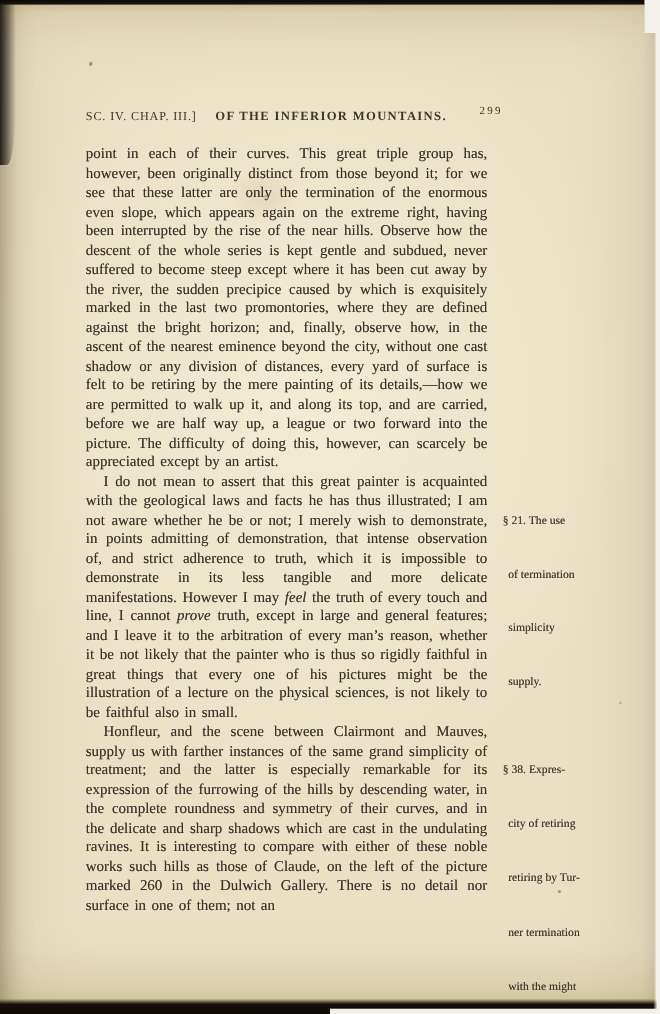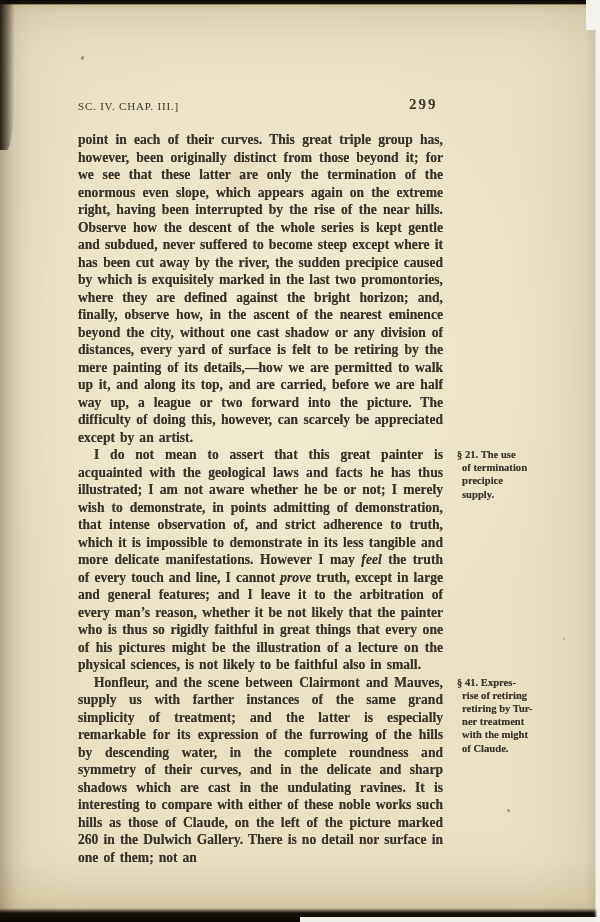--- a/index.html
+++ b/index.html
@@ -65,73 +65,74 @@
   .runhead { position:absolute; left:0; top:99px; width:596px; height:16px; color:#3c352b; }
   .runhead .rh-left {
     position:absolute; left:78px; top:1px;
     font-size:11px; letter-spacing:0.8px; white-space:nowrap;
   }
   .runhead .rh-center {
     position:absolute; left:301px; top:1px; transform:translateX(-50%);
     font-size:11.5px; letter-spacing:1.2px; white-space:nowrap; font-weight:bold;
   }
   .runhead .rh-page {
-    position:absolute; left:409px; top:-3px;
-    font-size:15px; letter-spacing:2px;font-weight:bold;
+    position:absolute; left:436px; top:-3px;
+    font-size:10px; letter-spacing:2px;
   }
 
   
   .text-block {
     position:absolute; left:78px; top:131px; width:365px;
     font-size:13.6px; line-height:17.5px; color:#38322a;
     text-align:justify; word-spacing:1.6px;
     text-shadow:0 0 0.5px rgba(56,50,42,0.55);
   }
-  .text-block p { margin:0; position:relative;font-weight:bold; }
+  .text-block p { margin:0; position:relative; }
   .text-block p.indent { text-indent:16px; }
   .text-block em { font-style:italic; }
 
   .sidenote {
     position:absolute; left:calc(100% + 14px); top:2px; width:106px;
     font-size:10.6px; line-height:13.2px; color:#3a342c;
     text-align:left; text-indent:0; word-spacing:0;
   }
-  .sn-line { display:block; }
+  .sn-line { display:block;margin-top:36px; }
   .sn-line.cont { padding-left:5px; }
 </style>
 </head>
 <body>
 
 <div class="scan">
   <div class="paper"></div>
 
   <div class="stain"></div>
   <div class="speck s1"></div>
   <div class="speck s2"></div>
   <div class="speck s3"></div>
   <div class="speck s4"></div>
 
   <div class="runhead">
     <span class="rh-left">SC. IV. CHAP. III.]</span>
+    <span class="rh-center">OF THE INFERIOR MOUNTAINS.</span>
     <span class="rh-page">299</span>
   </div>
 
   <div class="text-block">
       <p class=""><span>point in each of their curves.  This great triple group has, however, been originally distinct from those beyond it; for we see that these latter are only the termination of the enormous even slope, which appears again on the extreme right, having been interrupted by the rise of the near hills.  Observe how the descent of the whole series is kept gentle and subdued, never suffered to become steep except where it has been cut away by the river, the sudden precipice caused by which is exquisitely marked in the last two promontories, where they are defined against the bright horizon; and, finally, observe how, in the ascent of the nearest eminence beyond the city, without one cast shadow or any division of distances, every yard of surface is felt to be retiring by the mere painting of its details,—how we are permitted to walk up it, and along its top, and are carried, before we are half way up, a league or two forward into the picture.  The difficulty of doing this, however, can scarcely be appreciated except by an artist.</span></p>
       <p class="indent"><span>I do not mean to assert that this great painter is acquainted with the geological laws and facts he has thus illustrated; I am not aware whether he be or not; I merely wish to demonstrate, in points admitting of demonstration, that intense observation of, and strict adherence to truth, which it is impossible to demonstrate in its less tangible and more delicate manifestations.  However I may </span><em>feel</em><span> the truth of every touch and line, I cannot </span><em>prove</em><span> truth, except in large and general features; and I leave it to the arbitration of every man’s reason, whether it be not likely that the painter who is thus so rigidly faithful in great things that every one of his pictures might be the illustration of a lecture on the physical sciences, is not likely to be faithful also in small.</span><span class="sidenote">
           <span class="sn-line">§ 21. The use</span>
           <span class="sn-line cont">of termination</span>
-          <span class="sn-line cont">precipice</span>
+          <span class="sn-line cont">simplicity</span>
           <span class="sn-line cont">supply.</span>
         </span></p>
       <p class="indent"><span>Honfleur, and the scene between Clairmont and Mauves, supply us with farther instances of the same grand simplicity of treatment; and the latter is especially remarkable for its expression of the furrowing of the hills by descending water, in the complete roundness and symmetry of their curves, and in the delicate and sharp shadows which are cast in the undulating ravines.  It is interesting to compare with either of these noble works such hills as those of Claude, on the left of the picture marked 260 in the Dulwich Gallery.  There is no detail nor surface in one of them; not an</span><span class="sidenote">
-          <span class="sn-line">§ 41. Expres-</span>
-          <span class="sn-line cont">rise of retiring</span>
+          <span class="sn-line">§ 38. Expres-</span>
+          <span class="sn-line cont">city of retiring</span>
           <span class="sn-line cont">retiring by Tur-</span>
-          <span class="sn-line cont">ner treatment</span>
+          <span class="sn-line cont">ner termination</span>
           <span class="sn-line cont">with the might</span>
           <span class="sn-line cont">of Claude.</span>
         </span></p>
     </div>
 
   <div class="corner-tl"></div>
   <div class="edge-top"></div>
   <div class="corner-tr-white"></div>
   <div class="edge-bottom"></div>
   <div class="edge-bottom-sliver"></div>

